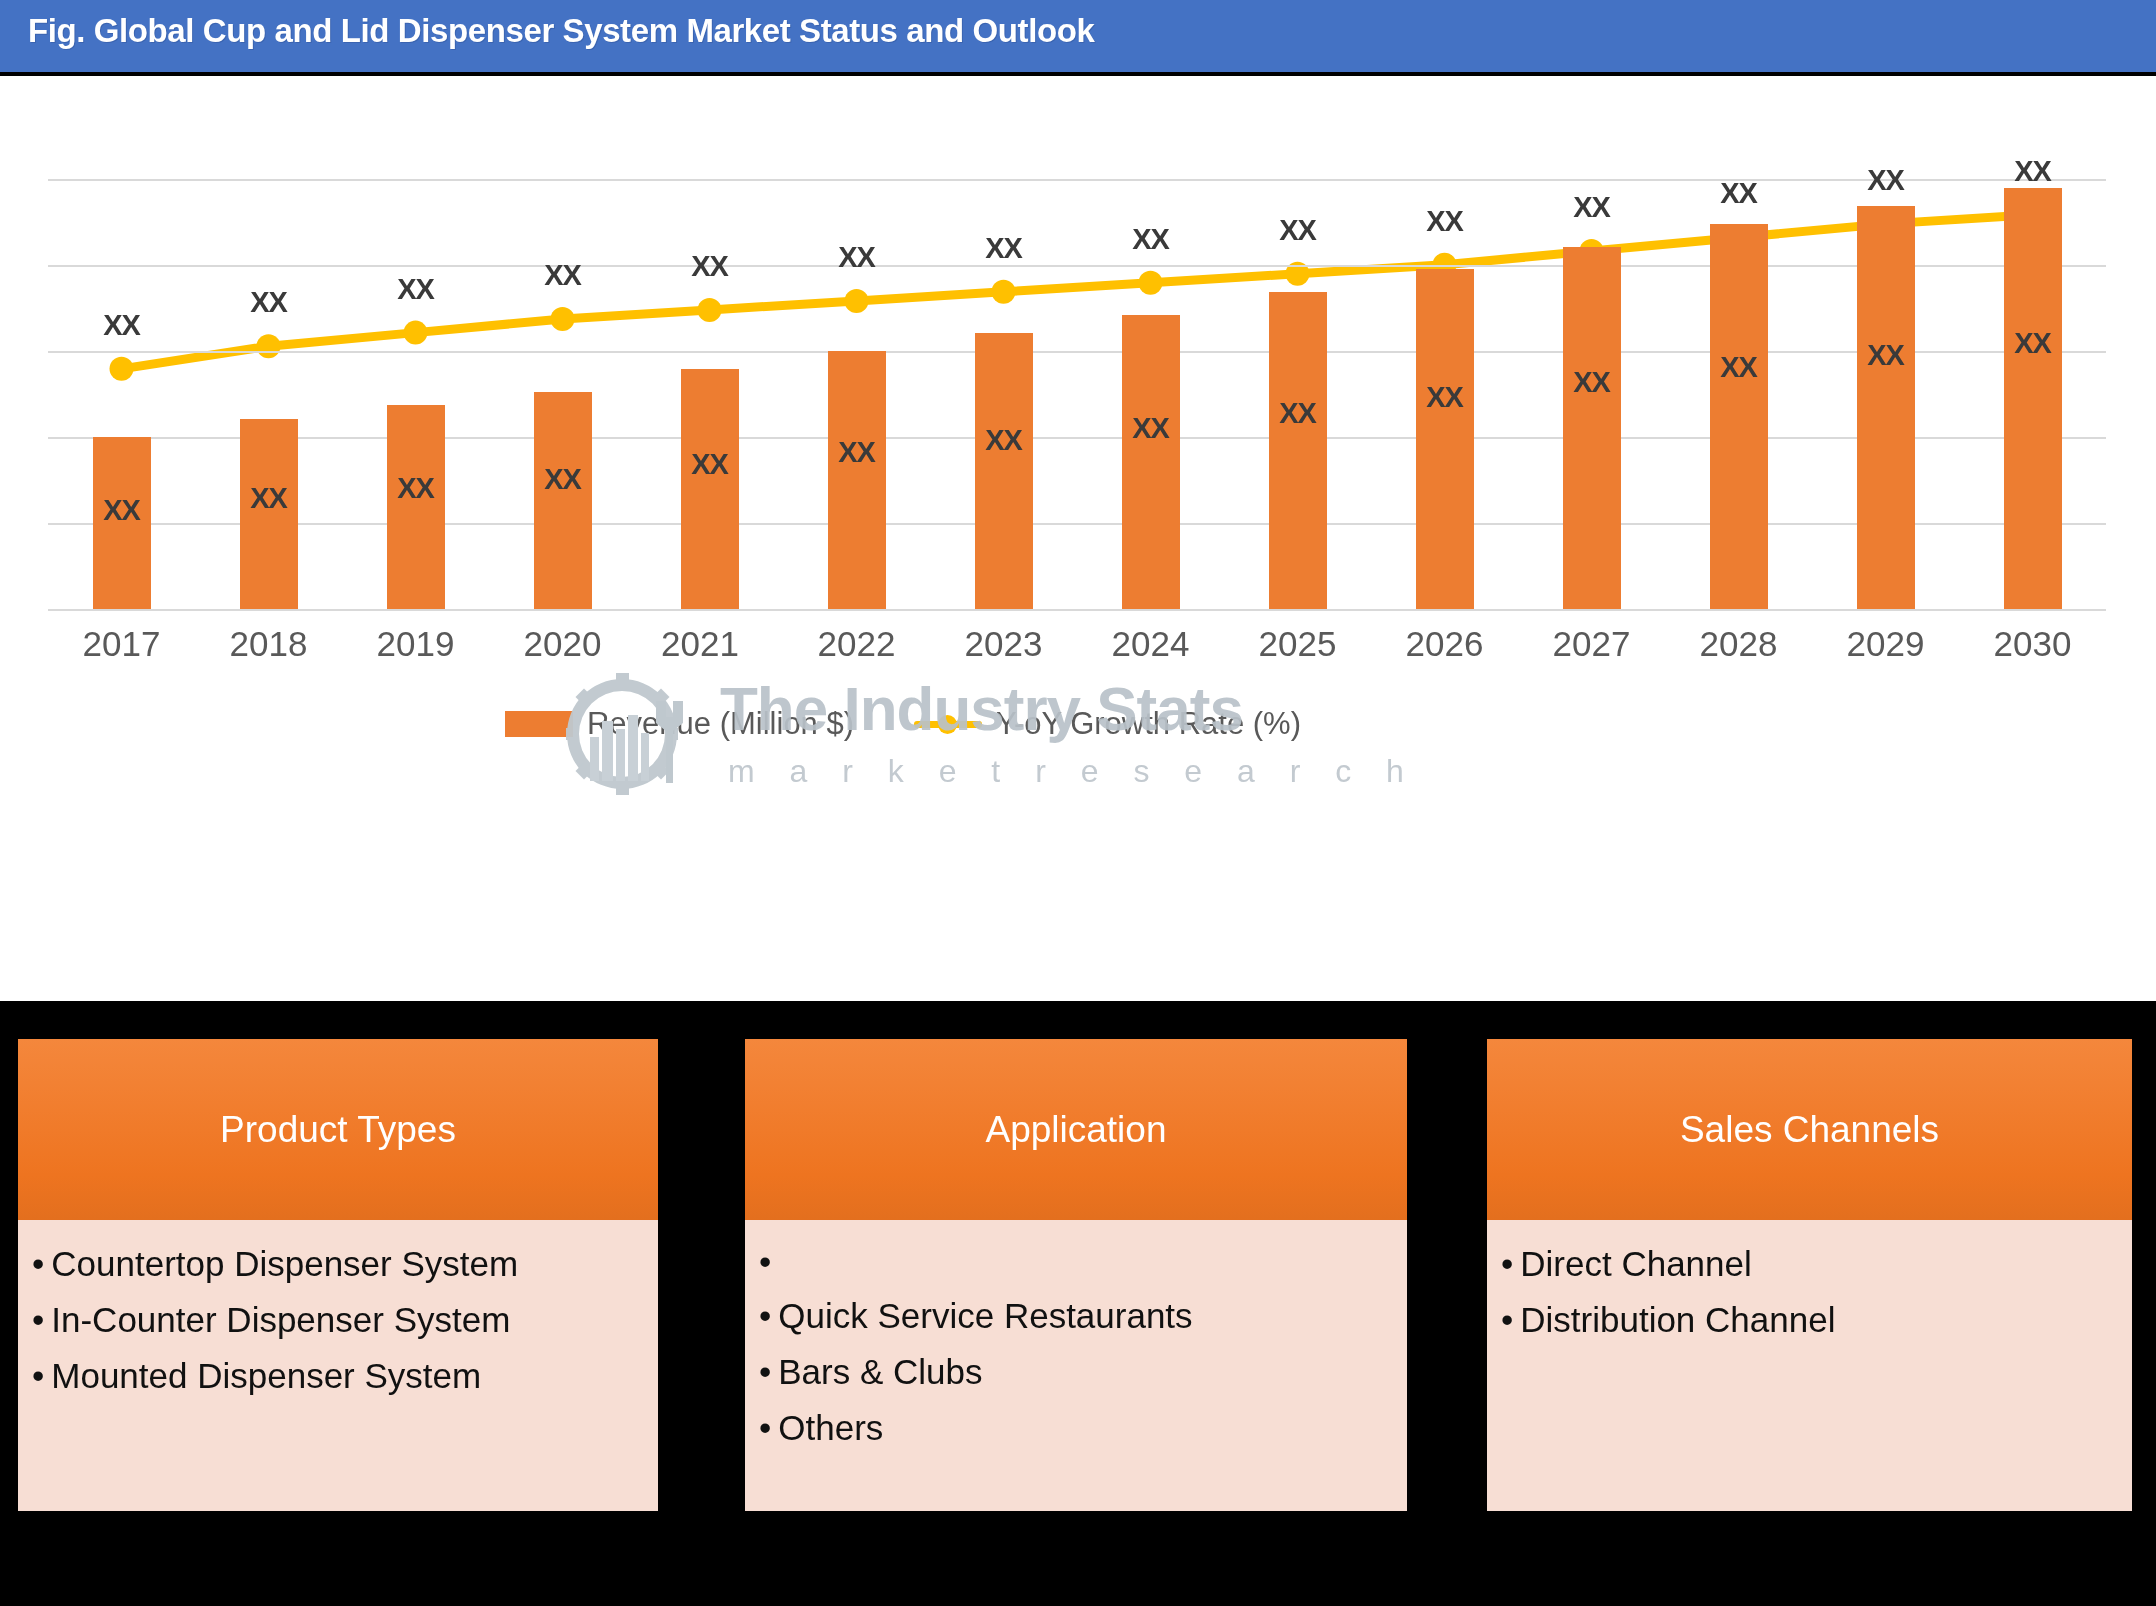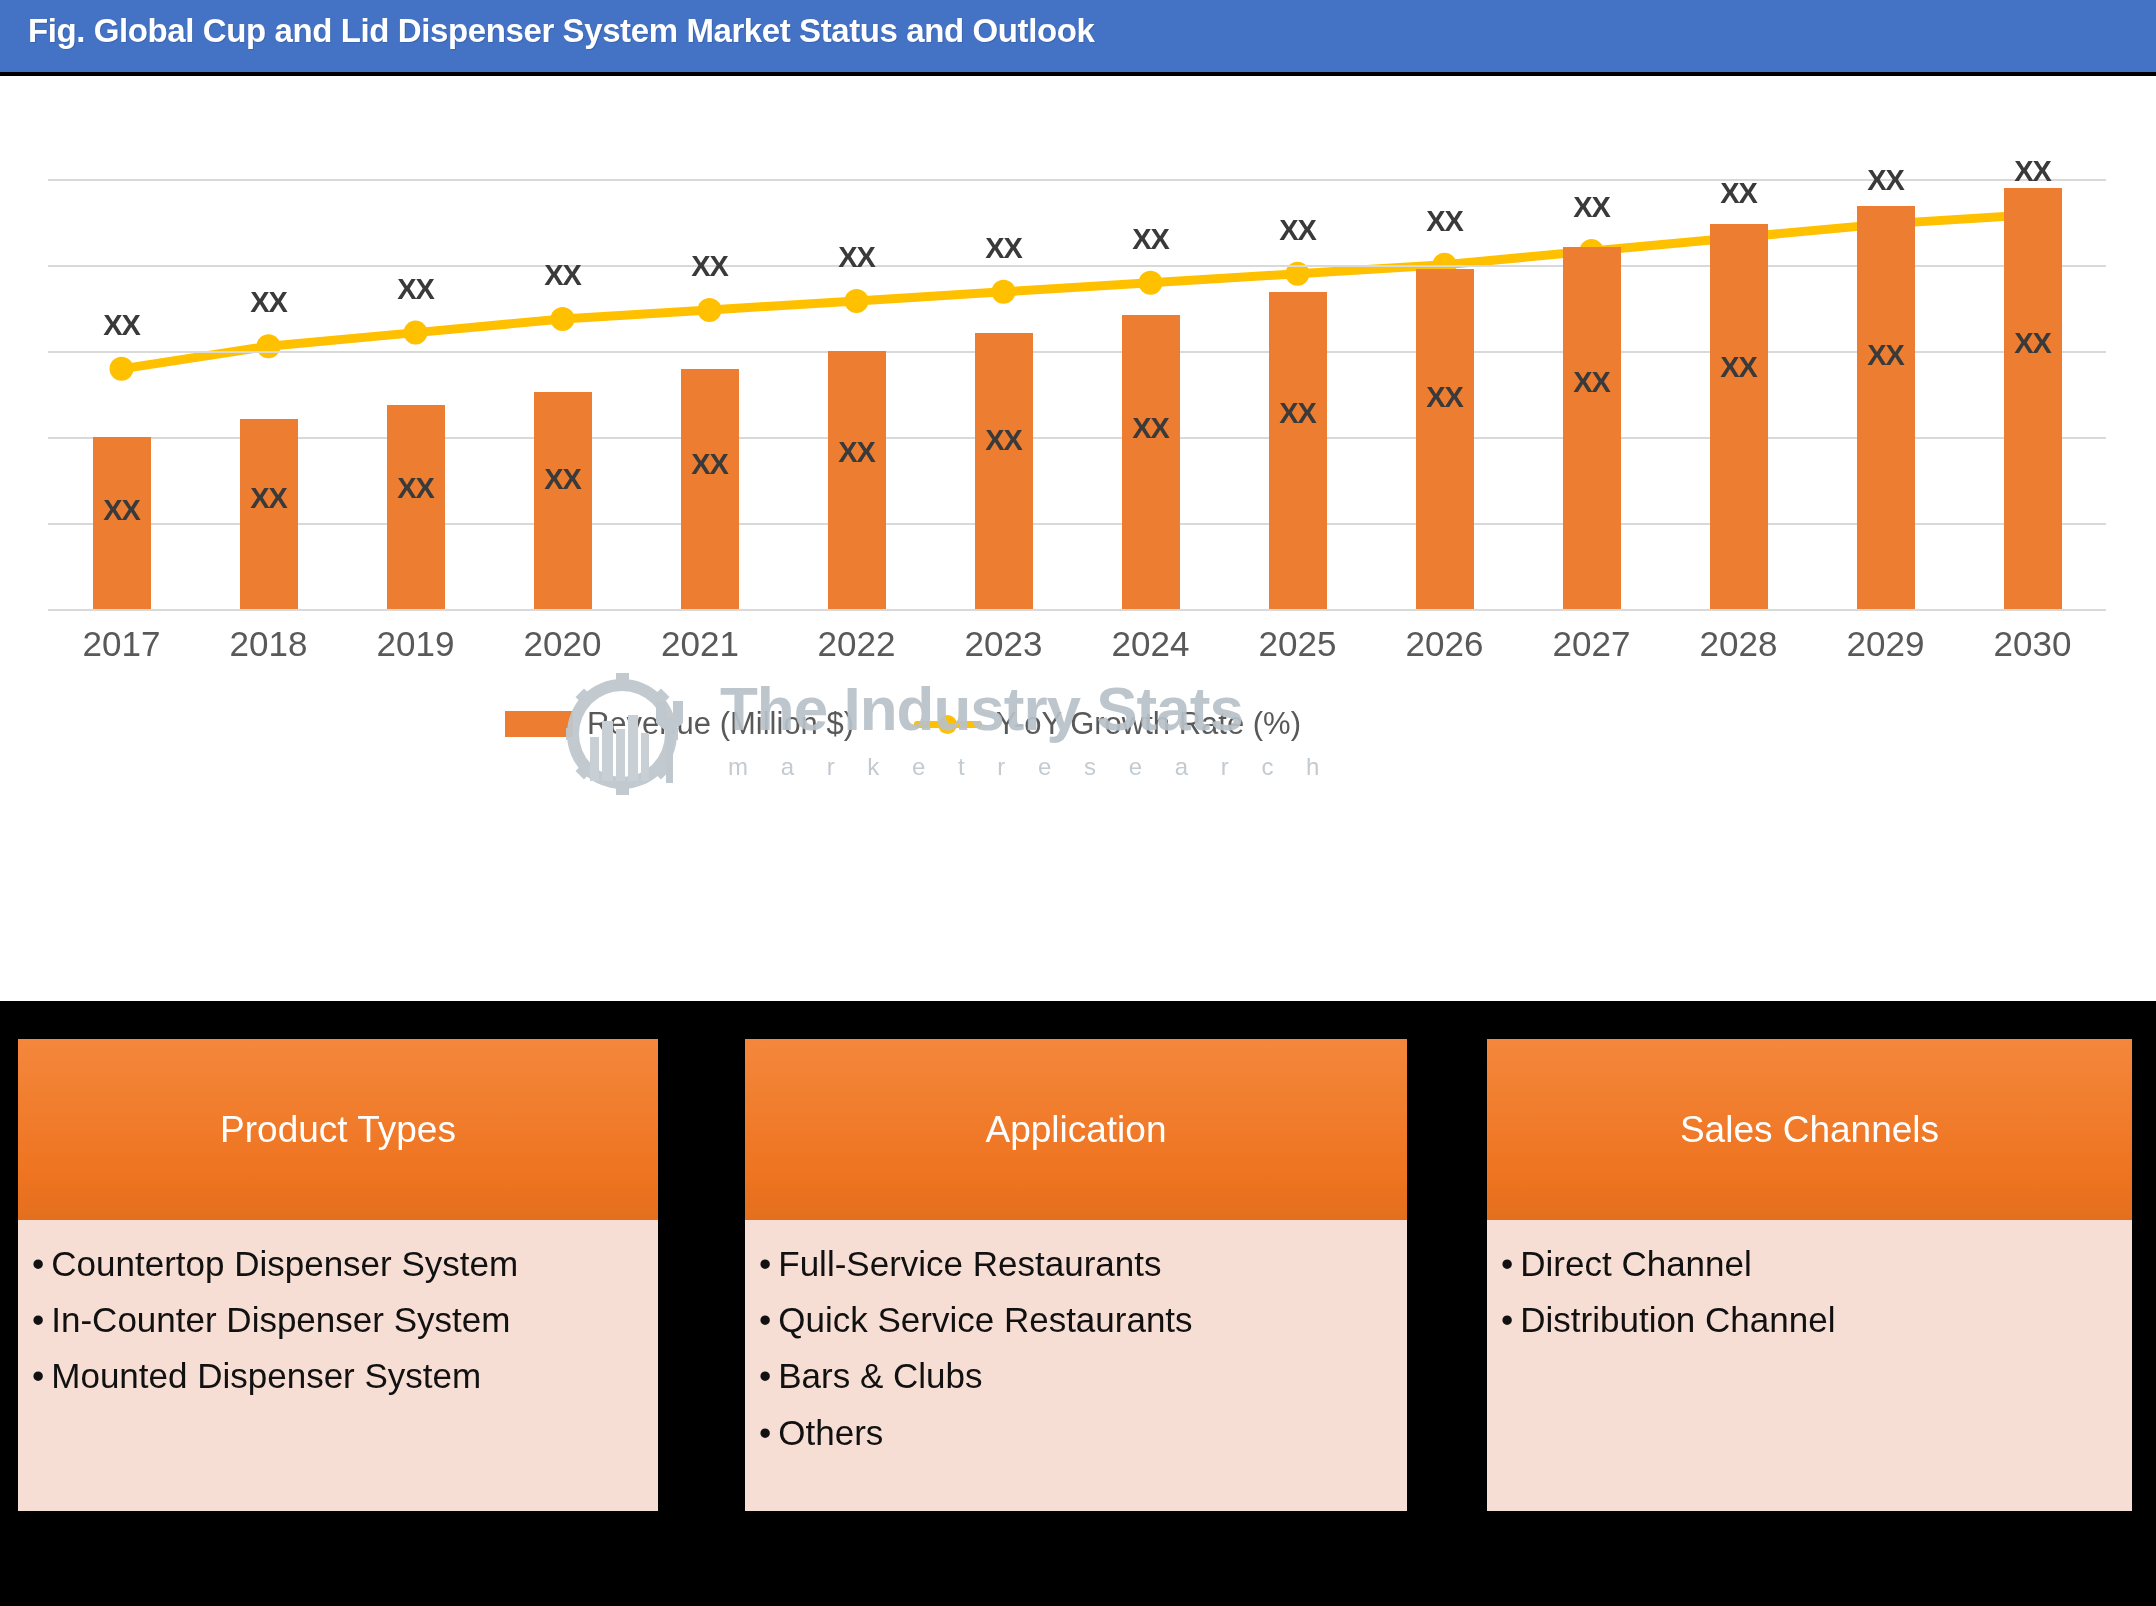--- a/index.html
+++ b/index.html
@@ -117,21 +117,21 @@
     font-weight: bold;
     color: #B9C2C9;
     opacity: 0.92;
     white-space: nowrap;
     letter-spacing: -1px;
   }
   .wm-sub {
     position: absolute;
     left: 168px;
     top: 82px;
-    font-size: 24px;
+    font-size: 32px;
     color: #C3CAD0;
     letter-spacing: 13px;
     white-space: nowrap;
   }
   .wm-logo {
     position: absolute;
     left: 0;
     top: 0;
     width: 150px;
     height: 125px;
@@ -451,21 +451,20 @@
         </div>
     </div>
 
     <div class="panel panel-2">
       <div class="panel-head">
         <div class="panel-title">Application</div>
       </div>
       <div class="panel-body" id="panel-body-1">
           <div class="panel-li">
             <span class="bullet">•</span>
-            <span>Full-Service Restaurants</span>
           </div>
           <div class="panel-li">
             <span class="bullet">•</span>
             <span>Quick Service Restaurants</span>
           </div>
           <div class="panel-li">
             <span class="bullet">•</span>
             <span>Bars &amp; Clubs</span>
           </div>
           <div class="panel-li">

